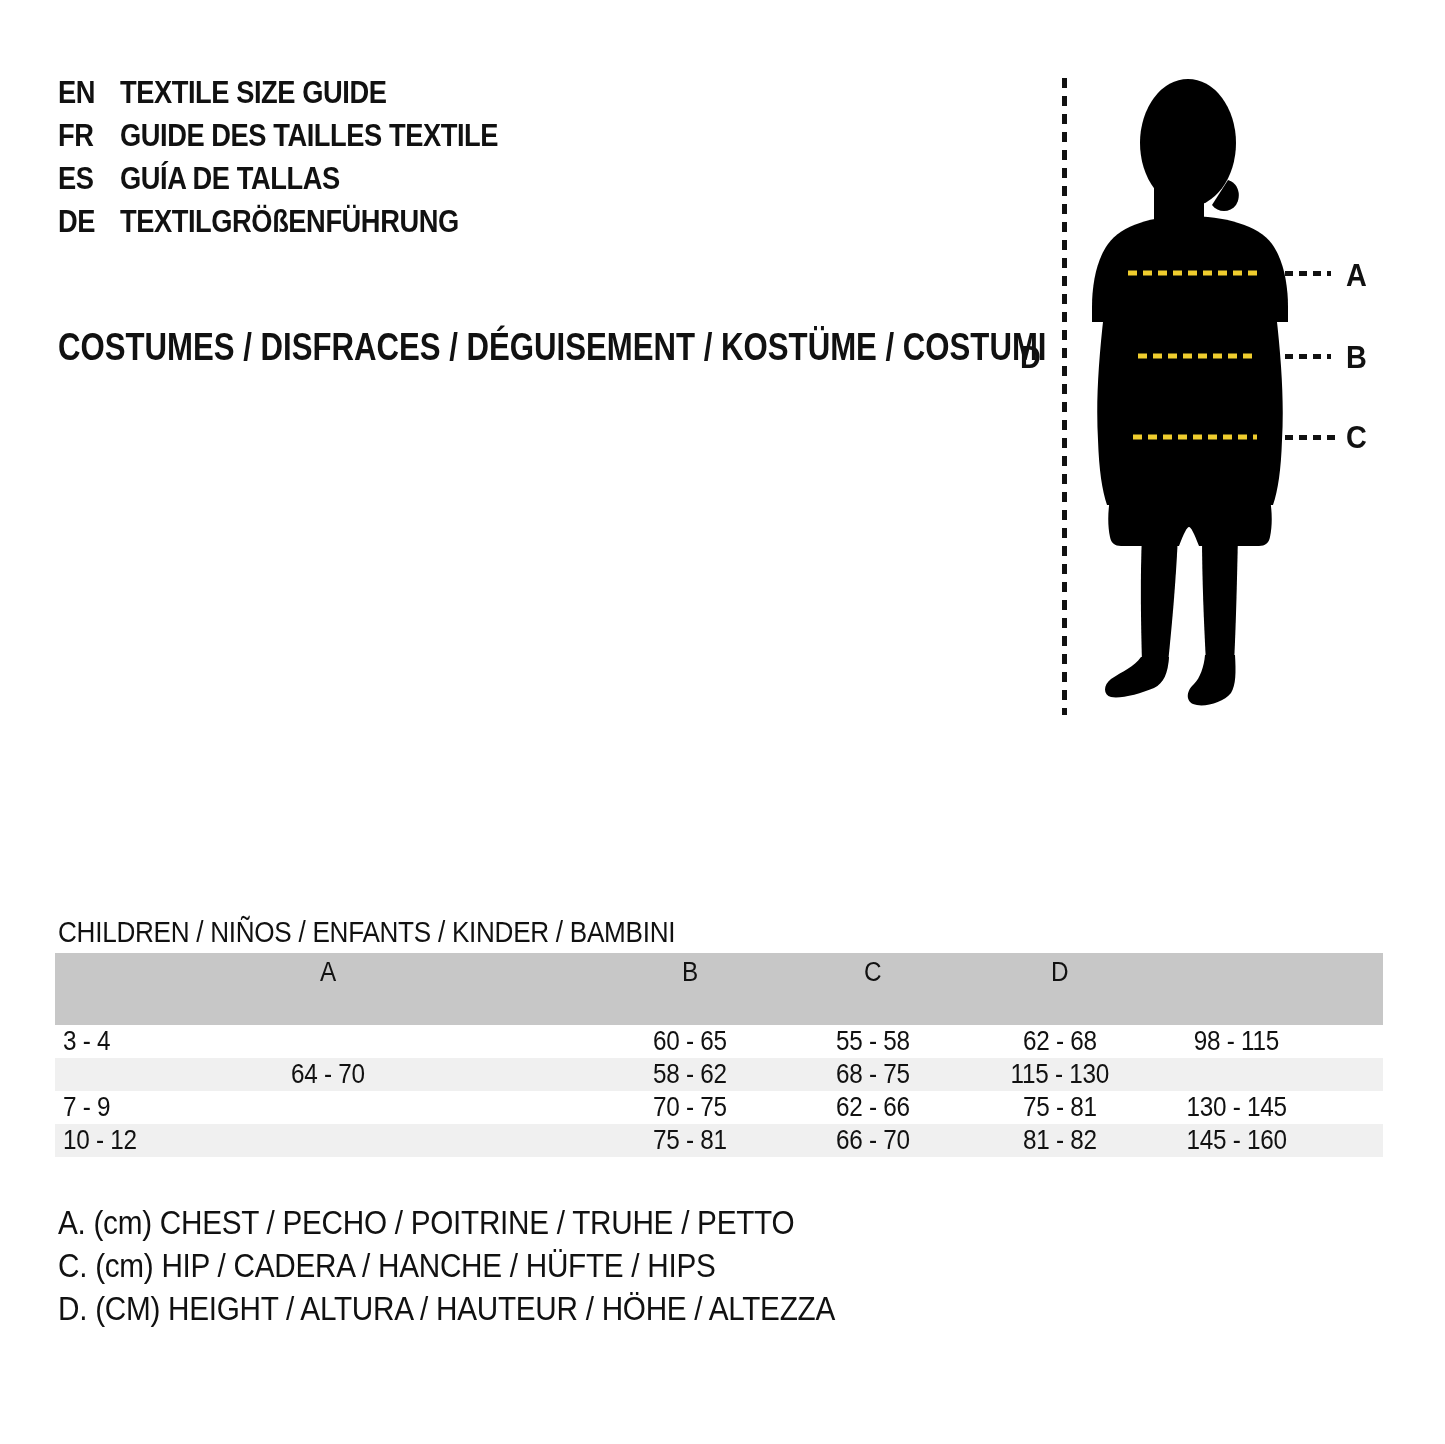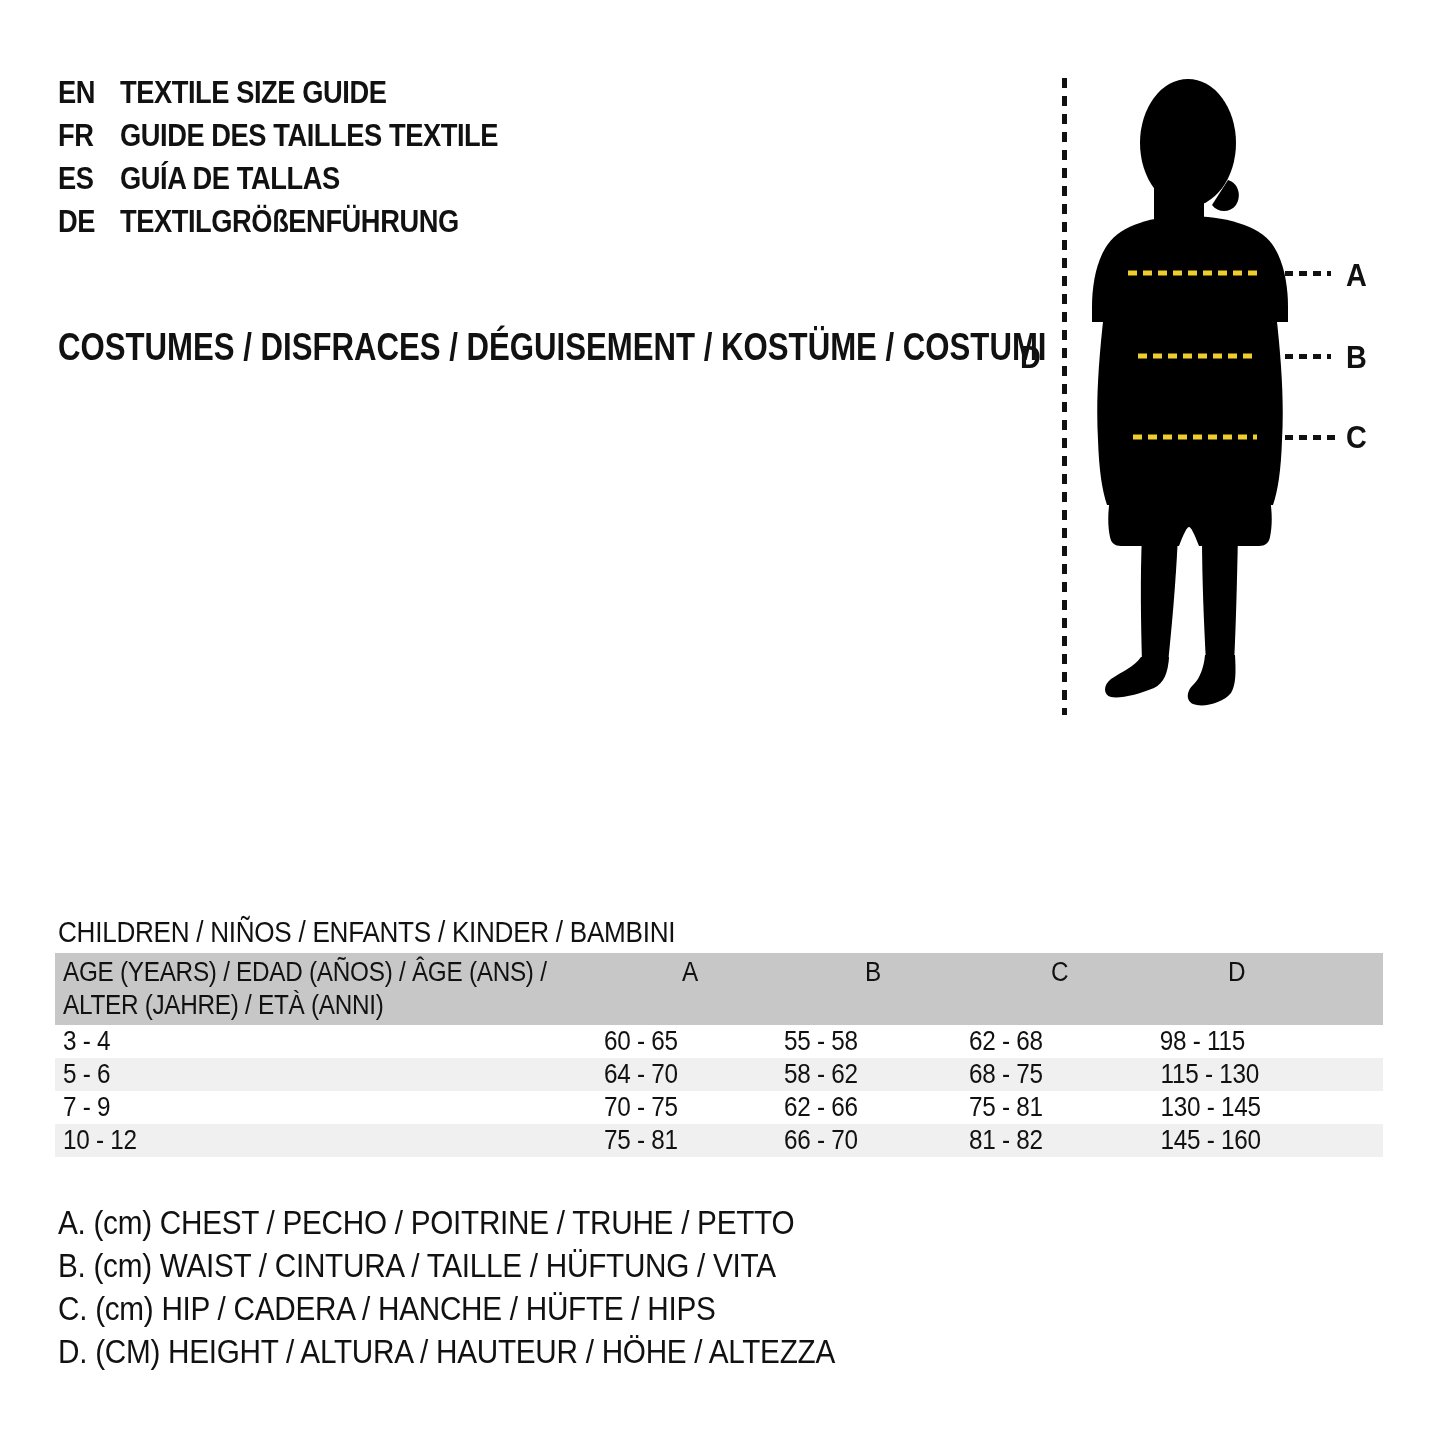--- a/index.html
+++ b/index.html
@@ -53,21 +53,21 @@
   .size-table{position:absolute;left:55px;top:953px;width:1328px;font-size:27px;letter-spacing:-0.3px;}
   .t-grid{display:grid;grid-template-columns:545px 180px 185px 190px 163px 65px;}
   .thead{background:#c7c7c7;height:72px;align-items:start;}
   .age-head{padding:3px 0 0 8px;}
   .age-head .hline{display:block;line-height:33px;white-space:nowrap;transform:scaleX(0.9);transform-origin:0 50%;}
   .col-head{text-align:center;line-height:33px;padding-top:3px;}
   .trow{height:33px;line-height:33px;}
   .trow.alt{background:#f0f0f0;}
   .age-cell{padding-left:8px;}
   .age-cell span{display:inline-block;transform:scaleX(0.9);transform-origin:0 50%;}
-  .val-cell{}
+  .val-cell{text-align:center;}
   .val-cell span,.col-head span{display:inline-block;transform:scaleX(0.9);transform-origin:50% 50%;}
   
   .legend{position:absolute;left:58px;top:1201px;}
   .legend-line{
     height:43px;display:flex;align-items:center;font-size:33px;white-space:nowrap;letter-spacing:-0.3px;
   }
   .legend-line span{display:inline-block;transform:scaleX(0.9);transform-origin:0 50%;}
 </style>
 </head>
 <body>
@@ -130,41 +130,36 @@
     <div class="leader leader-c"></div>
     <span class="m-label m-label-a">A</span>
     <span class="m-label m-label-b">B</span>
     <span class="m-label m-label-c">C</span>
   </div>
 
   <div class="section-title">CHILDREN / NIÑOS / ENFANTS / KINDER / BAMBINI</div>
 
   <div class="size-table">
     <div class="t-grid thead">
-      <div class="age-head">
-        <span class="hline">AGE (YEARS) / EDAD (AÑOS) / ÂGE (ANS) /</span>
-        <span class="hline">ALTER (JAHRE) / ETÀ (ANNI)</span>
-      </div>
       <div class="col-head"><span>A</span></div>
       <div class="col-head"><span>B</span></div>
       <div class="col-head"><span>C</span></div>
       <div class="col-head"><span>D</span></div>
       <div></div>
     </div>
 
     <div class="t-grid trow">
       <div class="age-cell"><span>3 - 4</span></div>
       <div class="val-cell"><span>60 - 65</span></div>
       <div class="val-cell"><span>55 - 58</span></div>
       <div class="val-cell"><span>62 - 68</span></div>
       <div class="val-cell"><span>98 - 115</span></div>
       <div></div>
     </div>
     <div class="t-grid trow alt">
-      <div class="age-cell"><span>5 - 6</span></div>
       <div class="val-cell"><span>64 - 70</span></div>
       <div class="val-cell"><span>58 - 62</span></div>
       <div class="val-cell"><span>68 - 75</span></div>
       <div class="val-cell"><span>115 - 130</span></div>
       <div></div>
     </div>
     <div class="t-grid trow">
       <div class="age-cell"><span>7 - 9</span></div>
       <div class="val-cell"><span>70 - 75</span></div>
       <div class="val-cell"><span>62 - 66</span></div>
@@ -180,23 +175,20 @@
       <div class="val-cell"><span>145 - 160</span></div>
       <div></div>
     </div>
   </div>
 
   <div class="legend">
     <div class="legend-line">
         <span>A. (cm) CHEST / PECHO / POITRINE / TRUHE / PETTO</span>
       </div>
     <div class="legend-line">
-        <span>B. (cm) WAIST / CINTURA / TAILLE / HÜFTUNG / VITA</span>
-      </div>
-    <div class="legend-line">
         <span>C. (cm) HIP / CADERA / HANCHE / HÜFTE / HIPS</span>
       </div>
     <div class="legend-line">
         <span>D. (CM) HEIGHT / ALTURA / HAUTEUR / HÖHE / ALTEZZA</span>
       </div>
   </div>
 
 </div>
 
 </body></html>

